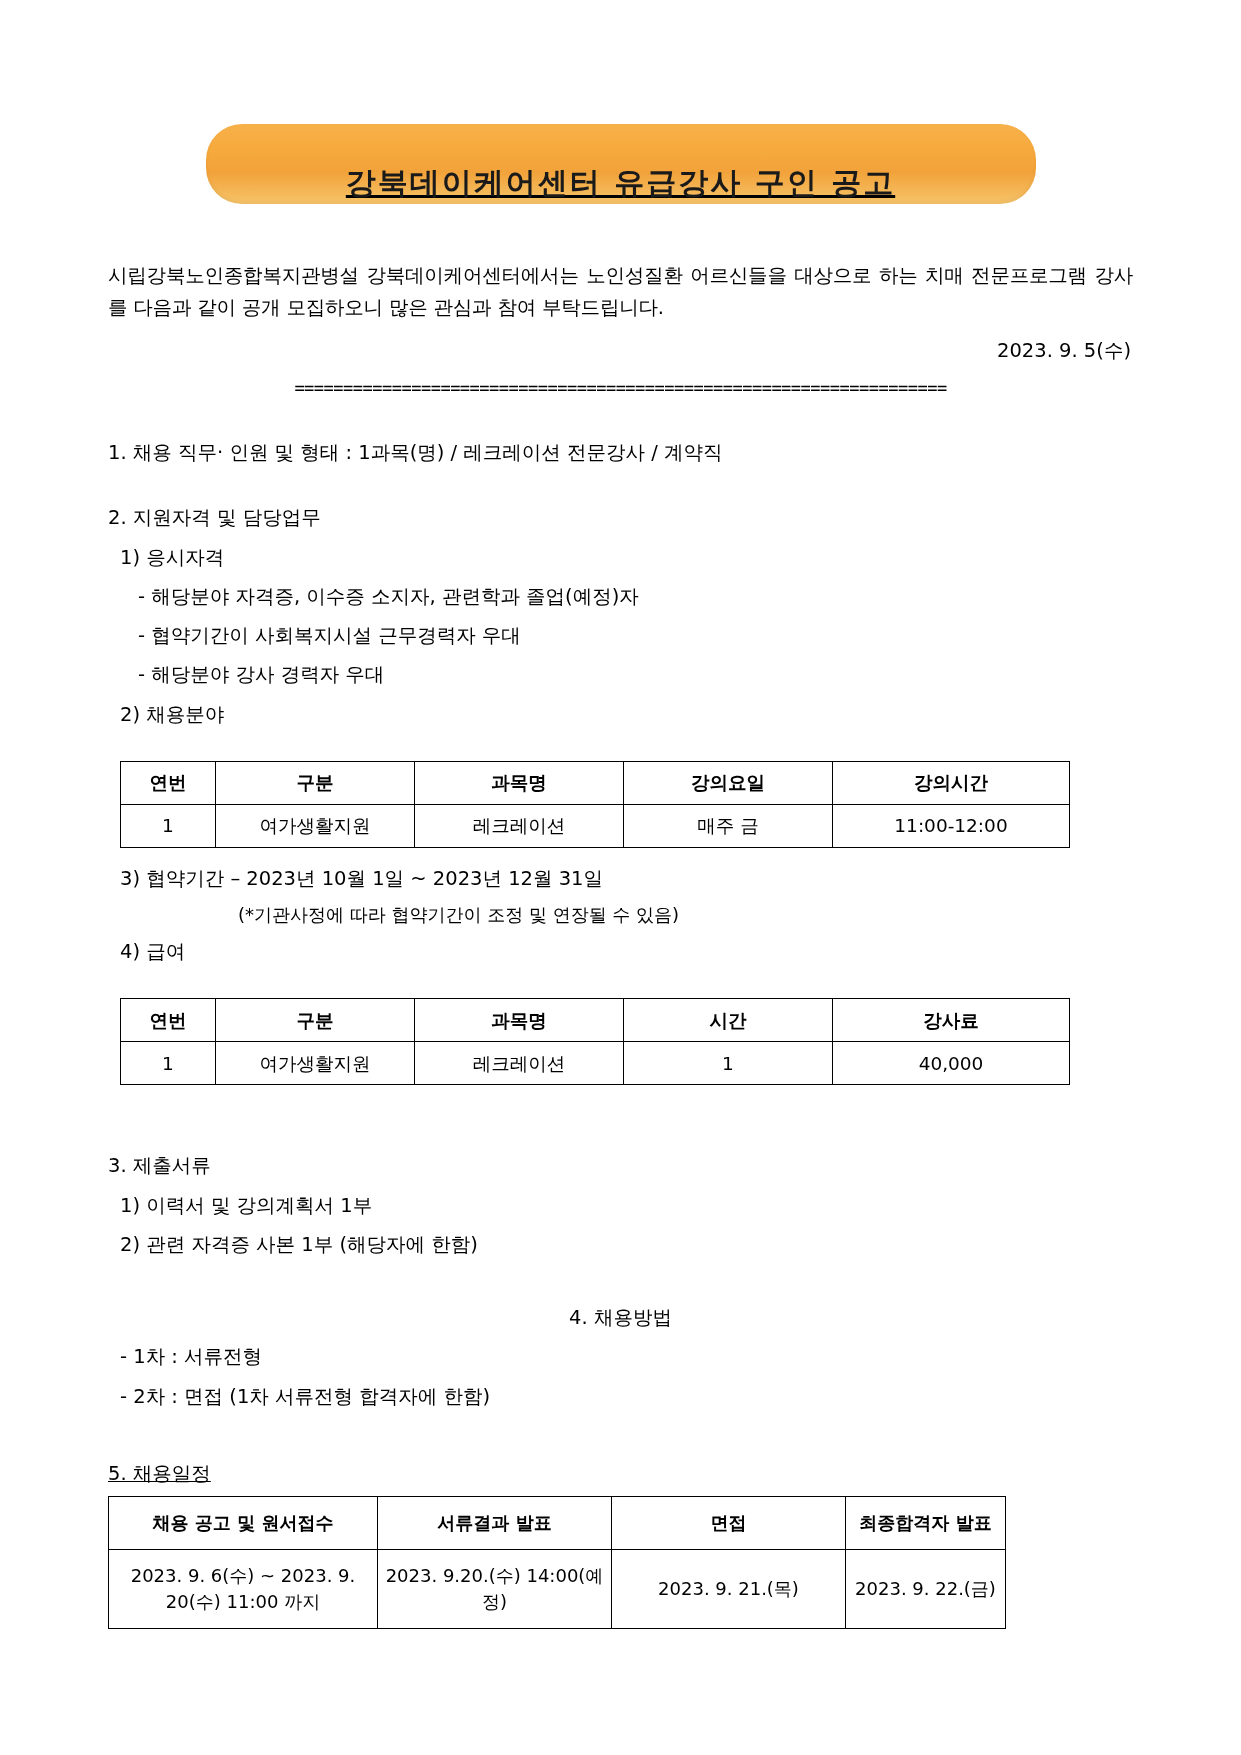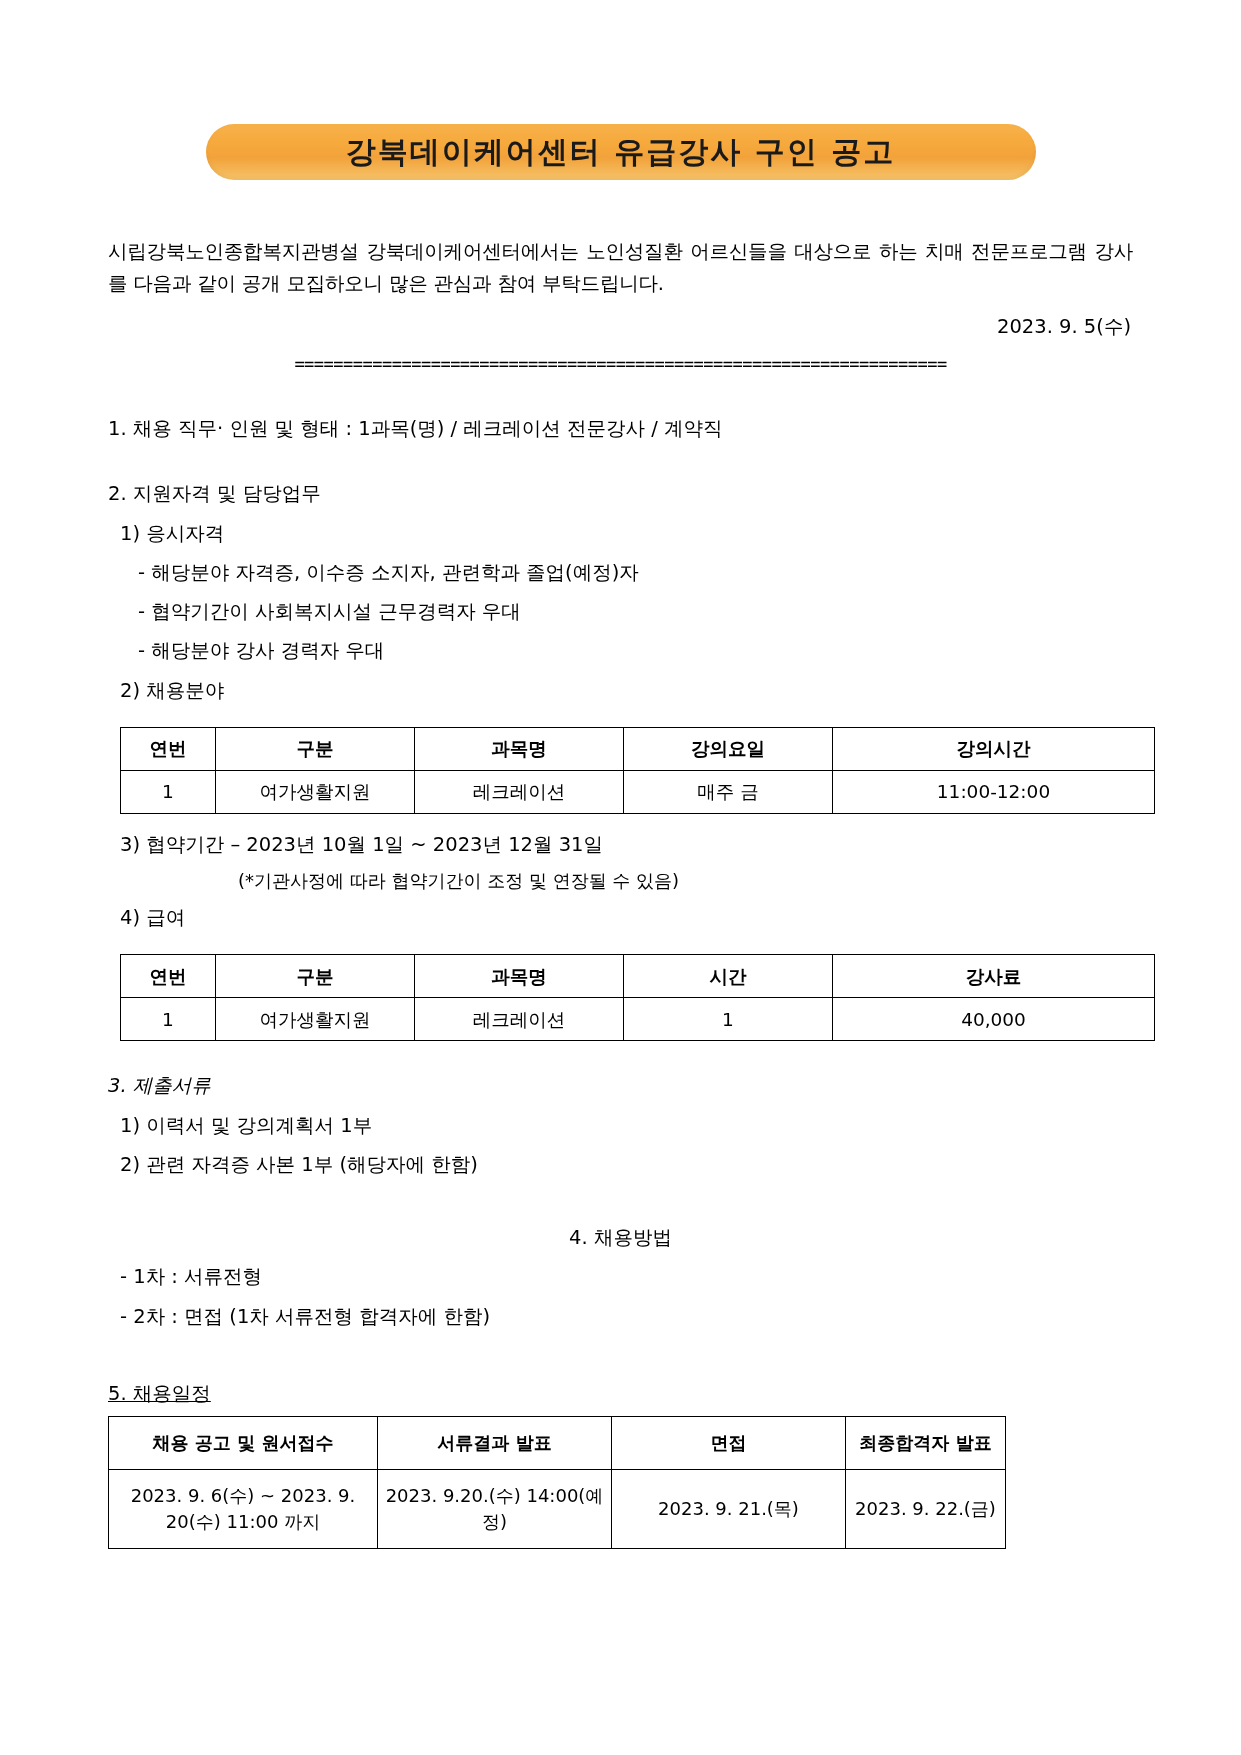--- a/index.html
+++ b/index.html
@@ -21,27 +21,28 @@
     padding: 0 108px;
     position: relative;
   }
   .title-wrap {
     padding-top: 124px;
     display: flex;
     justify-content: center;
   }
   .title-banner {
     width: 830px;
-    height: 56px;
+    height: 80px;
     border-radius: 36px;
     background: linear-gradient(180deg, #f7b14a 0%, #f6a93c 35%, #f2a23a 60%, #f6c46a 100%);
     display: flex;
-    align-items: center;
+    align-items: flex-end;
     justify-content: center;
     box-shadow: inset 0 -2px 4px rgba(0,0,0,0.05);
+    text-decoration: underline;
   }
   .title-text {
     font-size: 30px;
     font-weight: bold;
     letter-spacing: 2px;
     color: #1a1a1a;
   }
   .intro {
     margin-top: 56px;
     font-size: 19.5px;
@@ -74,22 +75,22 @@
   }
   .lvl1 { margin-top: 10px; padding-left: 12px; }
   .lvl2 { margin-top: 10px; padding-left: 30px; }
   .note-center {
     margin-top: 10px;
     padding-left: 130px;
     font-size: 18px;
   }
   table.doc-table {
     border-collapse: collapse;
-    width: 1035px;
-    margin-top: 22px;
+    width: 950px;
+    margin-top: 32px;
     margin-left: 12px;
     table-layout: fixed;
   }
   table.doc-table th, table.doc-table td {
     border: 1.5px solid #000;
     text-align: center;
     font-size: 18.5px;
     padding: 6px 4px;
     height: 30px;
   }
@@ -181,21 +182,21 @@
       <tr>
         <td>1</td>
         <td>여가생활지원</td>
         <td>레크레이션</td>
         <td>1</td>
         <td>40,000</td>
       </tr>
     </tbody>
   </table>
 
-  <div class="sec" style="margin-top:30px;font-style:italic;">3. 제출서류</div>
+  <div class="sec" style="margin-top:66px;">3. 제출서류</div>
   <div class="sec lvl1">1) 이력서 및 강의계획서 1부</div>
   <div class="sec lvl1">2) 관련 자격증 사본 1부 (해당자에 한함)</div>
 
   <div class="sec" style="margin-top:44px;text-align:center;">4. 채용방법</div>
   <div class="sec lvl1">- 1차 : 서류전형</div>
   <div class="sec lvl1">- 2차 : 면접 (1차 서류전형 합격자에 한함)</div>
 
   <div class="sec" style="margin-top:48px;text-decoration:underline;">5. 채용일정</div>
 
   <table class="sched">

